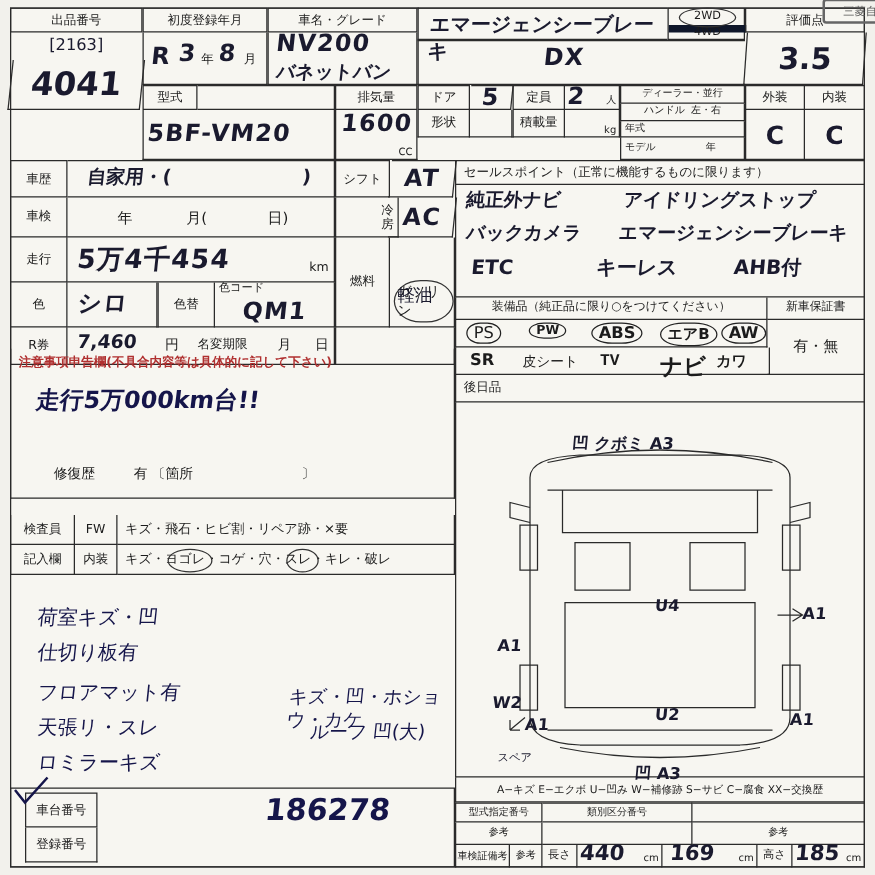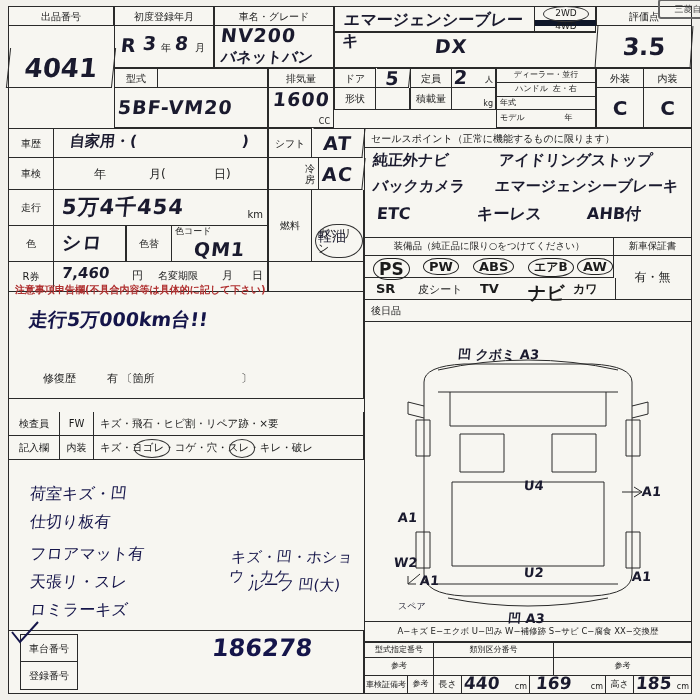--- a/index.html
+++ b/index.html
@@ -32,20 +32,21 @@
   .diagline{stroke:#2a2a2a;stroke-width:1;fill:none;}
 </style>
 </head>
 <body>
 
 <div class="sheet">
 
   <div class="box bd" style="left:8px;top:6px;width:684px;height:688px;background:#f7f6f1;"></div>
 
   <div class="box bd lbl ctr" style="left:8px;top:6px;width:106px;height:20px;">出品番号</div>
+  <div class="box lbl ctr hand" style="left:8px;top:26px;width:106px;height:22px;font-size:13px;">[2163]</div>
   <div class="box bd ctr hand hw-l" style="left:8px;top:48px;width:106px;height:40px;border-top:none;">4041</div>
 
   <div class="box bd lbl ctr" style="left:114px;top:6px;width:100px;height:20px;">初度登録年月</div>
   <div class="box bd" style="left:114px;top:26px;width:100px;height:42px;border-top:none;">
     <div class="hand hw" style="position:absolute;left:6px;top:8px;">R</div>
     <div class="hand hw" style="position:absolute;left:28px;top:6px;">3</div>
     <div class="lbl" style="position:absolute;left:46px;top:16px;font-size:10px;">年</div>
     <div class="hand hw" style="position:absolute;left:60px;top:6px;">8</div>
     <div class="lbl" style="position:absolute;left:80px;top:16px;font-size:10px;">月</div>
   </div>
@@ -188,30 +189,30 @@
     <div class="hand" style="position:absolute;left:8px;top:29px;font-size:15px;font-weight:700;transform:skewX(-5deg);">バックカメラ</div>
     <div class="hand" style="position:absolute;left:130px;top:29px;font-size:15px;font-weight:700;transform:skewX(-5deg);">エマージェンシーブレーキ</div>
     <div class="hand" style="position:absolute;left:12px;top:56px;font-size:16px;font-weight:700;transform:skewX(-5deg);">ETC</div>
     <div class="hand" style="position:absolute;left:112px;top:56px;font-size:16px;font-weight:700;transform:skewX(-5deg);">キーレス</div>
     <div class="hand" style="position:absolute;left:222px;top:56px;font-size:16px;font-weight:700;transform:skewX(-5deg);">AHB付</div>
   </div>
 
   <div class="box bd lbl ctr" style="left:364px;top:238px;width:250px;height:18px;border-top:none;font-size:9.5px;">装備品（純正品に限り○をつけてください）</div>
   <div class="box bd lbl ctr" style="left:614px;top:238px;width:78px;height:18px;border-top:none;border-left:none;font-size:9.5px;">新車保証書</div>
   <div class="box bd" style="left:364px;top:256px;width:250px;height:22px;border-top:none;">
-    <div class="ell" style="position:absolute;left:8px;top:2px;font-size:17px;font-weight:700;">PS</div>
-    <div class="ell" style="position:absolute;left:58px;top:2px;font-size:13px;font-weight:700;text-align:center;">PW</div>
+    <div class="ell" style="position:absolute;left:8px;top:2px;font-size:13px;font-weight:400;">PS</div>
+    <div class="ell" style="position:absolute;left:58px;top:2px;font-size:10px;font-weight:700;text-align:center;">PW</div>
     <div class="ell" style="position:absolute;left:108px;top:2px;font-size:13px;font-weight:700;">ABS</div>
     <div class="ell" style="position:absolute;left:163px;top:2px;font-size:12px;font-weight:700;">エアB</div>
     <div class="ell" style="position:absolute;left:212px;top:2px;font-size:13px;font-weight:700;">AW</div>
   </div>
   <div class="box bd" style="left:364px;top:278px;width:252px;height:22px;border-top:none;">
     <div style="position:absolute;left:11px;top:3px;font-size:13px;font-weight:700;">SR</div>
     <div style="position:absolute;left:53px;top:4px;font-size:11px;font-weight:400;">皮シート</div>
-    <div style="position:absolute;left:115px;top:3px;font-size:13px;font-weight:700;">TV</div>
+    <div style="position:absolute;left:115px;top:3px;font-size:13px;font-weight:700;font-family:Liberation Mono, monospace;">TV</div>
     <div style="position:absolute;left:163px;top:3px;font-size:18px;font-weight:700;">ナビ</div>
     <div style="position:absolute;left:208px;top:3px;font-size:12px;font-weight:700;">カワ</div>
   </div>
   <div class="box bd lbl ctr" style="left:614px;top:256px;width:78px;height:44px;border-top:none;border-left:none;font-size:12px;">有・無</div>
   <div class="box bd lbl lft" style="left:364px;top:300px;width:328px;height:22px;border-top:none;padding-left:6px;font-size:10px;">後日品</div>
 
   <div class="box bd" style="left:364px;top:322px;width:328px;height:300px;border-top:none;"></div>
 
   <svg class="box" style="left:364px;top:322px;width:328px;height:300px;" viewBox="0 0 328 300">
 

